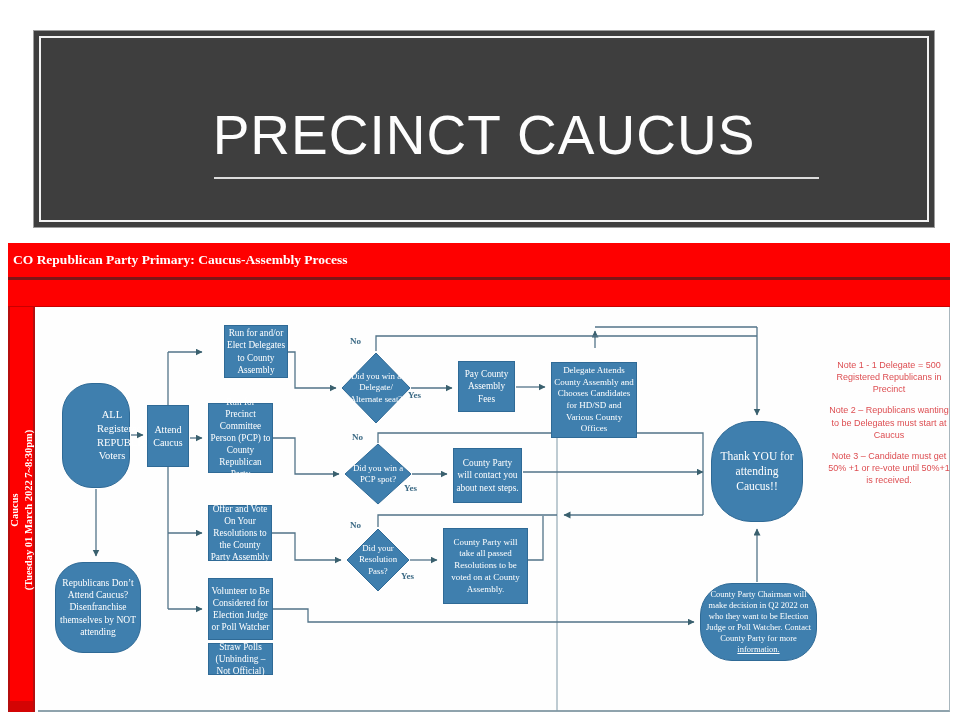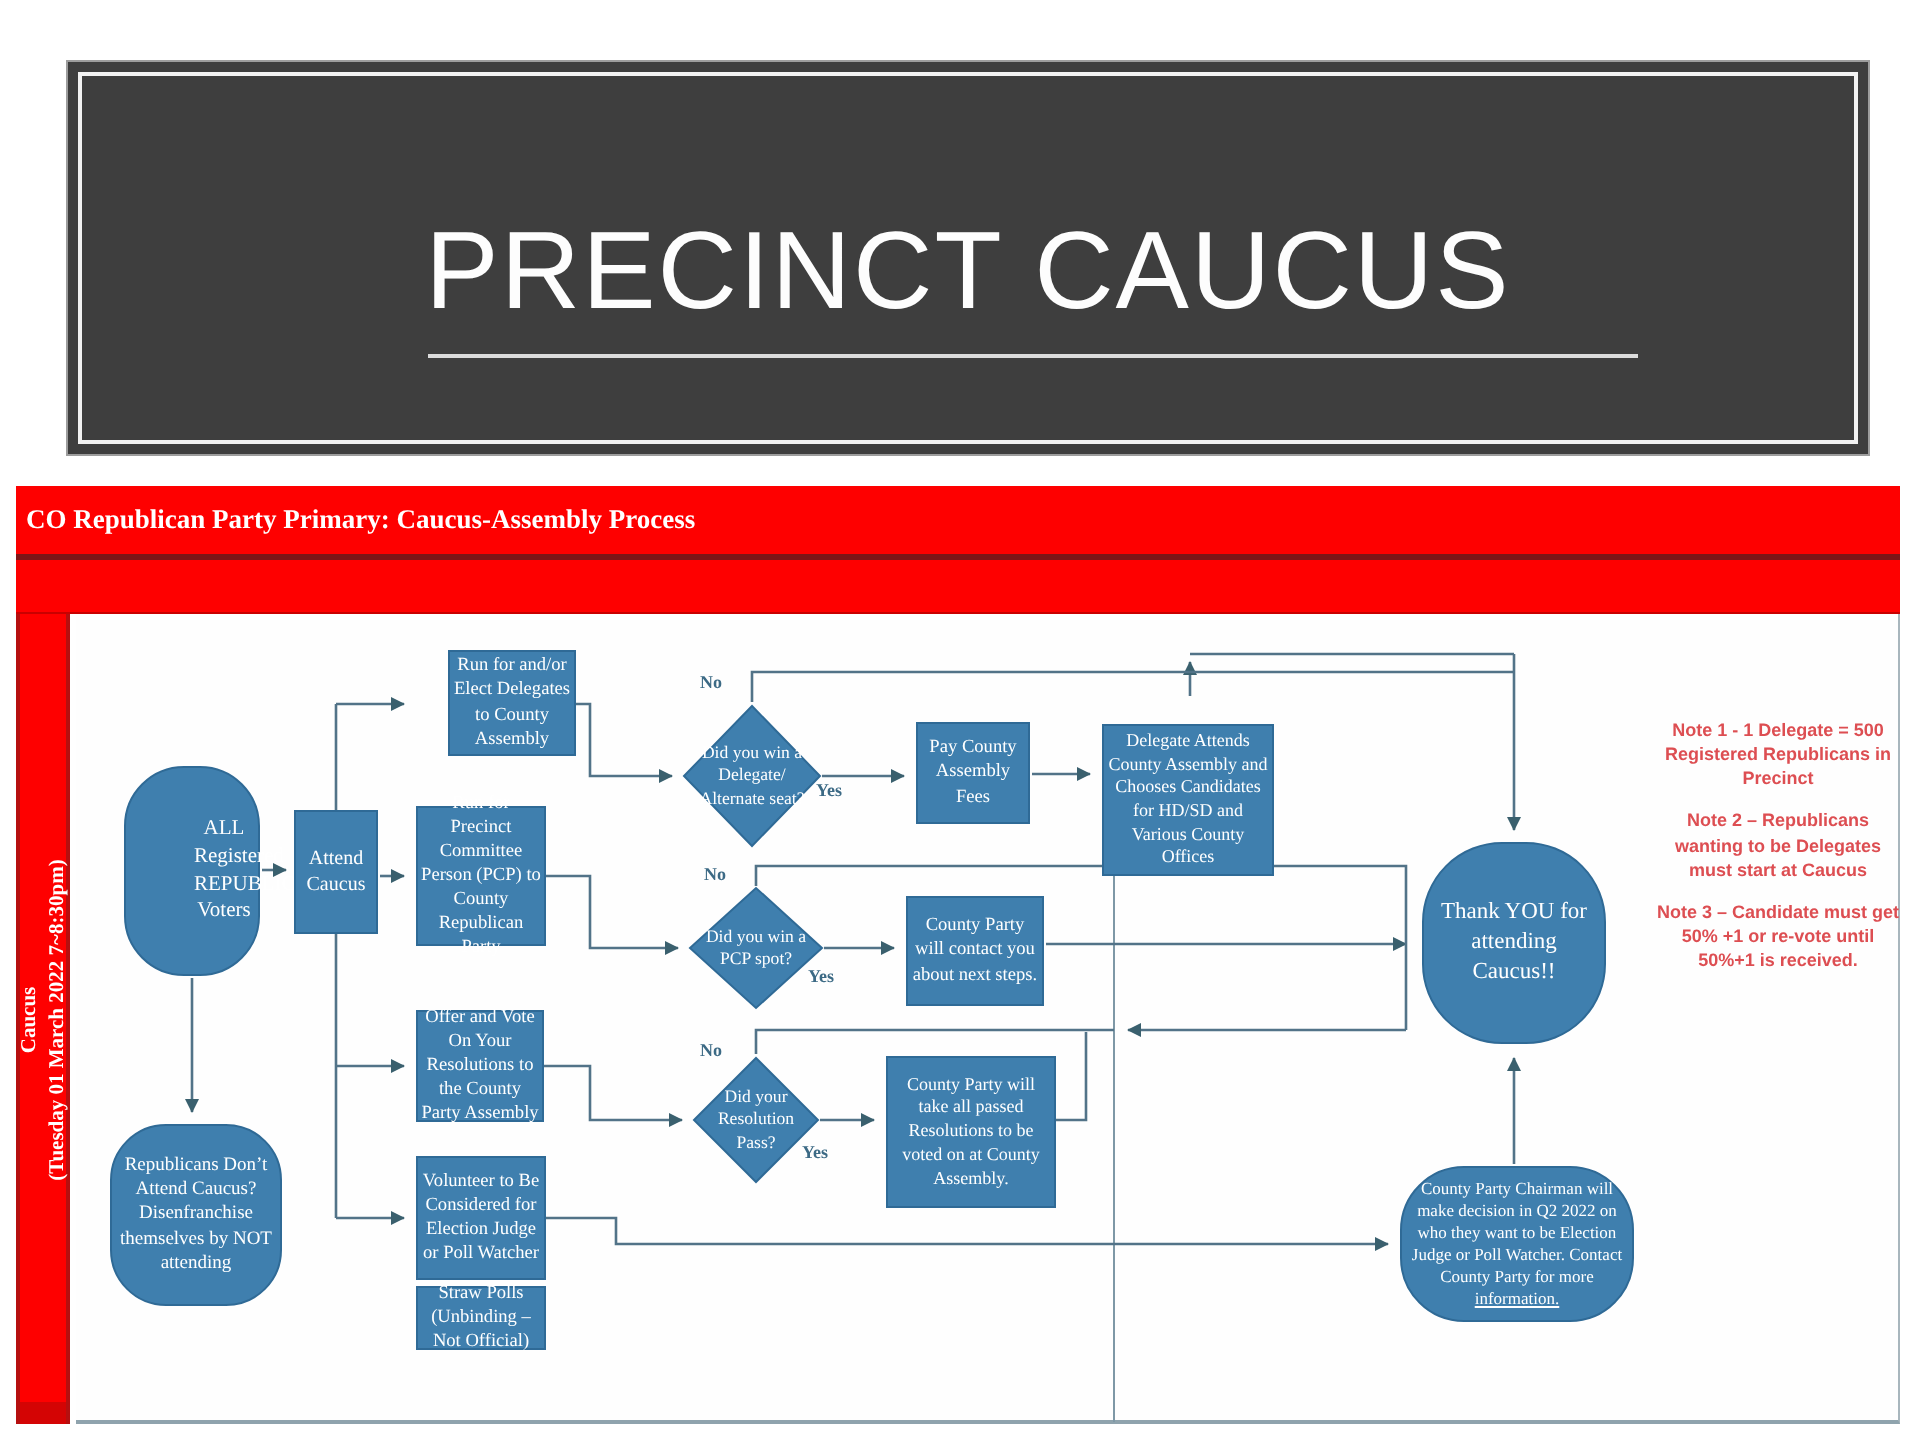--- a/index.html
+++ b/index.html
@@ -61,21 +61,21 @@
   #t-d1{left:345px;top:362px;width:62px;height:52px;}
   #t-d2{left:348px;top:452px;width:60px;height:44px;align-items:center;}
   #t-d3{left:350px;top:537px;width:56px;height:46px;}
 
   .elabel{position:absolute;color:#3c6a85;font-size:9px;font-weight:bold;z-index:11;}
   #l-no1{left:350px;top:336px;}  #l-yes1{left:408px;top:390px;}
   #l-no2{left:352px;top:432px;}  #l-yes2{left:404px;top:483px;}
   #l-no3{left:350px;top:520px;}  #l-yes3{left:401px;top:571px;}
 
   .notes{left:826px;top:359px;width:126px;text-align:center;z-index:11;
-    font-family:"Liberation Sans",sans-serif;font-size:9px;font-weight:bold;
+    font-family:"Liberation Sans",sans-serif;font-size:9px;font-weight:normal;
     color:#dd4e52;line-height:1.35;}
   .notes p{margin:0 0 9px 0;}
 </style>
 </head>
 <body>
 
 <div class="stage">
 
   <div class="abs title-frame">
     <div class="abs title-text">PRECINCT CAUCUS</div>

